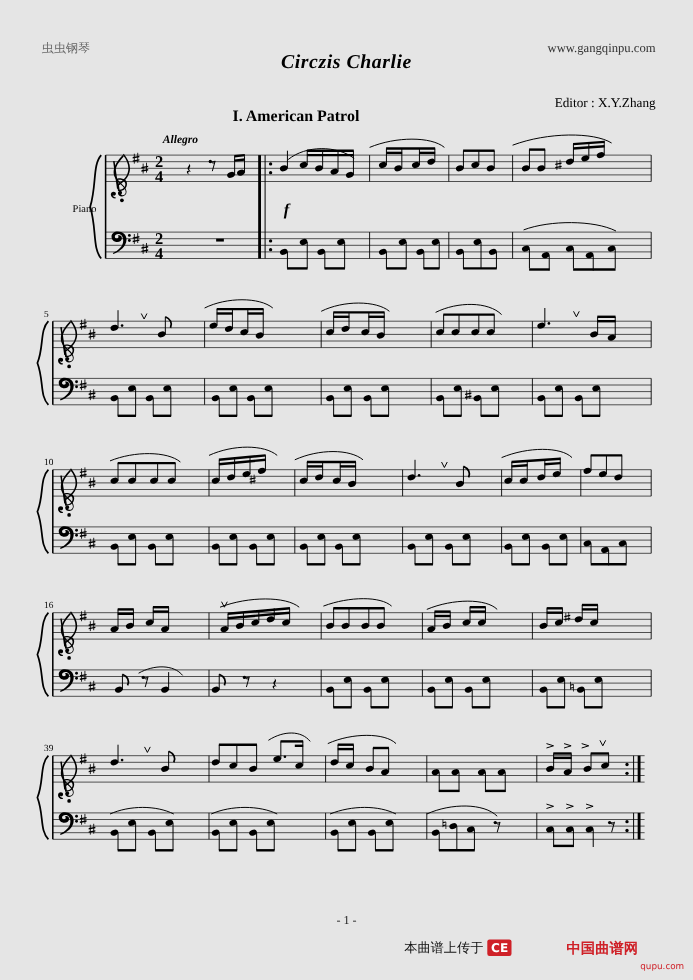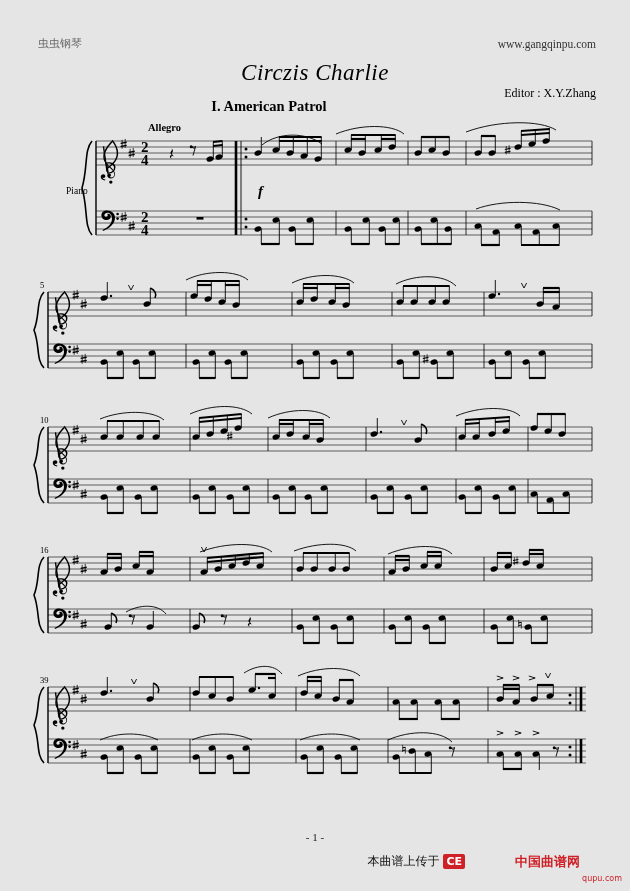--- a/index.html
+++ b/index.html
@@ -41,25 +41,24 @@
     font-size: 11.5px;
     color: #333;
   }
   .doc-title {
     position: absolute;
     left: 0;
     top: 46px;
     width: 630px;
     text-align: center;
     font-family: "Liberation Serif", serif;
-    font-size: 23px;
-    font-weight: normal;
+    font-size: 18px;
+    font-weight: bold;
     font-style: italic;
     letter-spacing: 0.5px;
-    margin-top: 14px;
   }
   .movement-title {
     position: absolute;
     left: 0;
     top: 98px;
     width: 538px;
     text-align: center;
     font-family: "Liberation Serif", serif;
     font-size: 14.5px;
     font-weight: bold;
@@ -133,20 +132,21 @@
     position: absolute;
     font-family: "Liberation Serif", serif;
     font-size: 8.5px;
     color: #000;
   }
   .tempo {
     position: absolute;
     font-family: "Liberation Serif", serif;
     font-size: 10.5px;
     font-weight: bold;
+    font-style: italic;
   }
   .instrument {
     position: absolute;
     font-family: "Liberation Serif", serif;
     font-size: 9.5px;
   }
   .dynamic {
     position: absolute;
     font-family: "Liberation Serif", serif;
     font-size: 15px;

